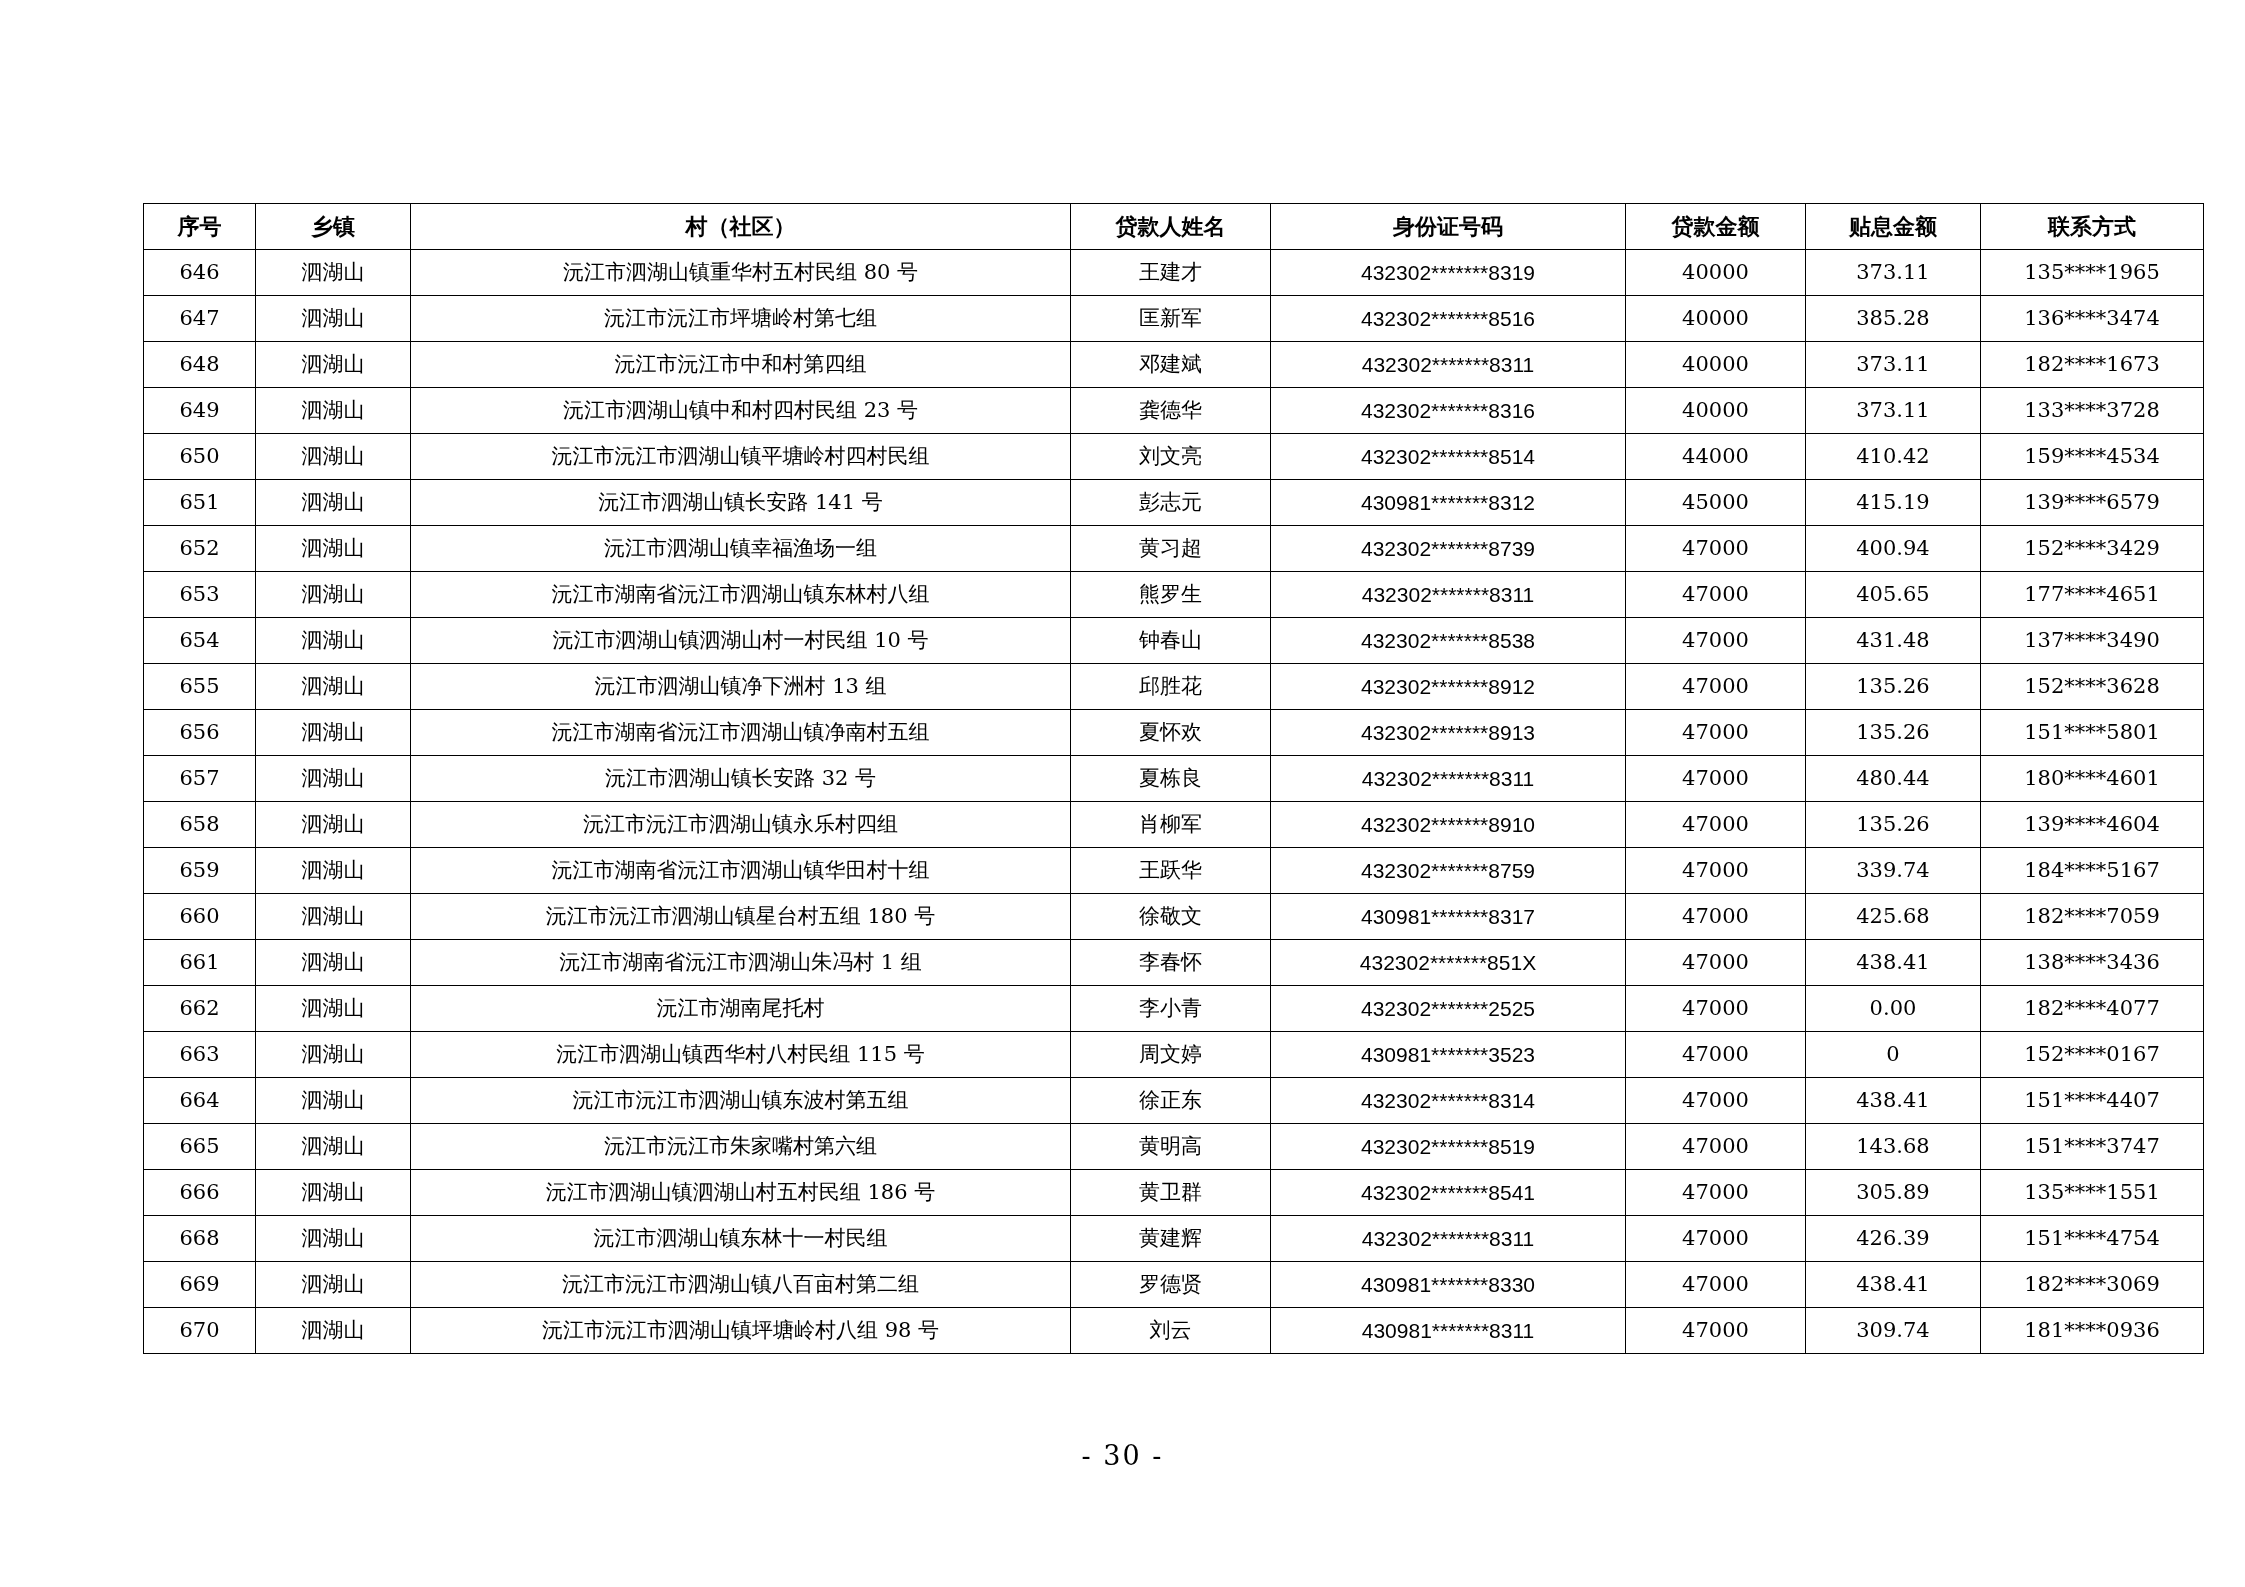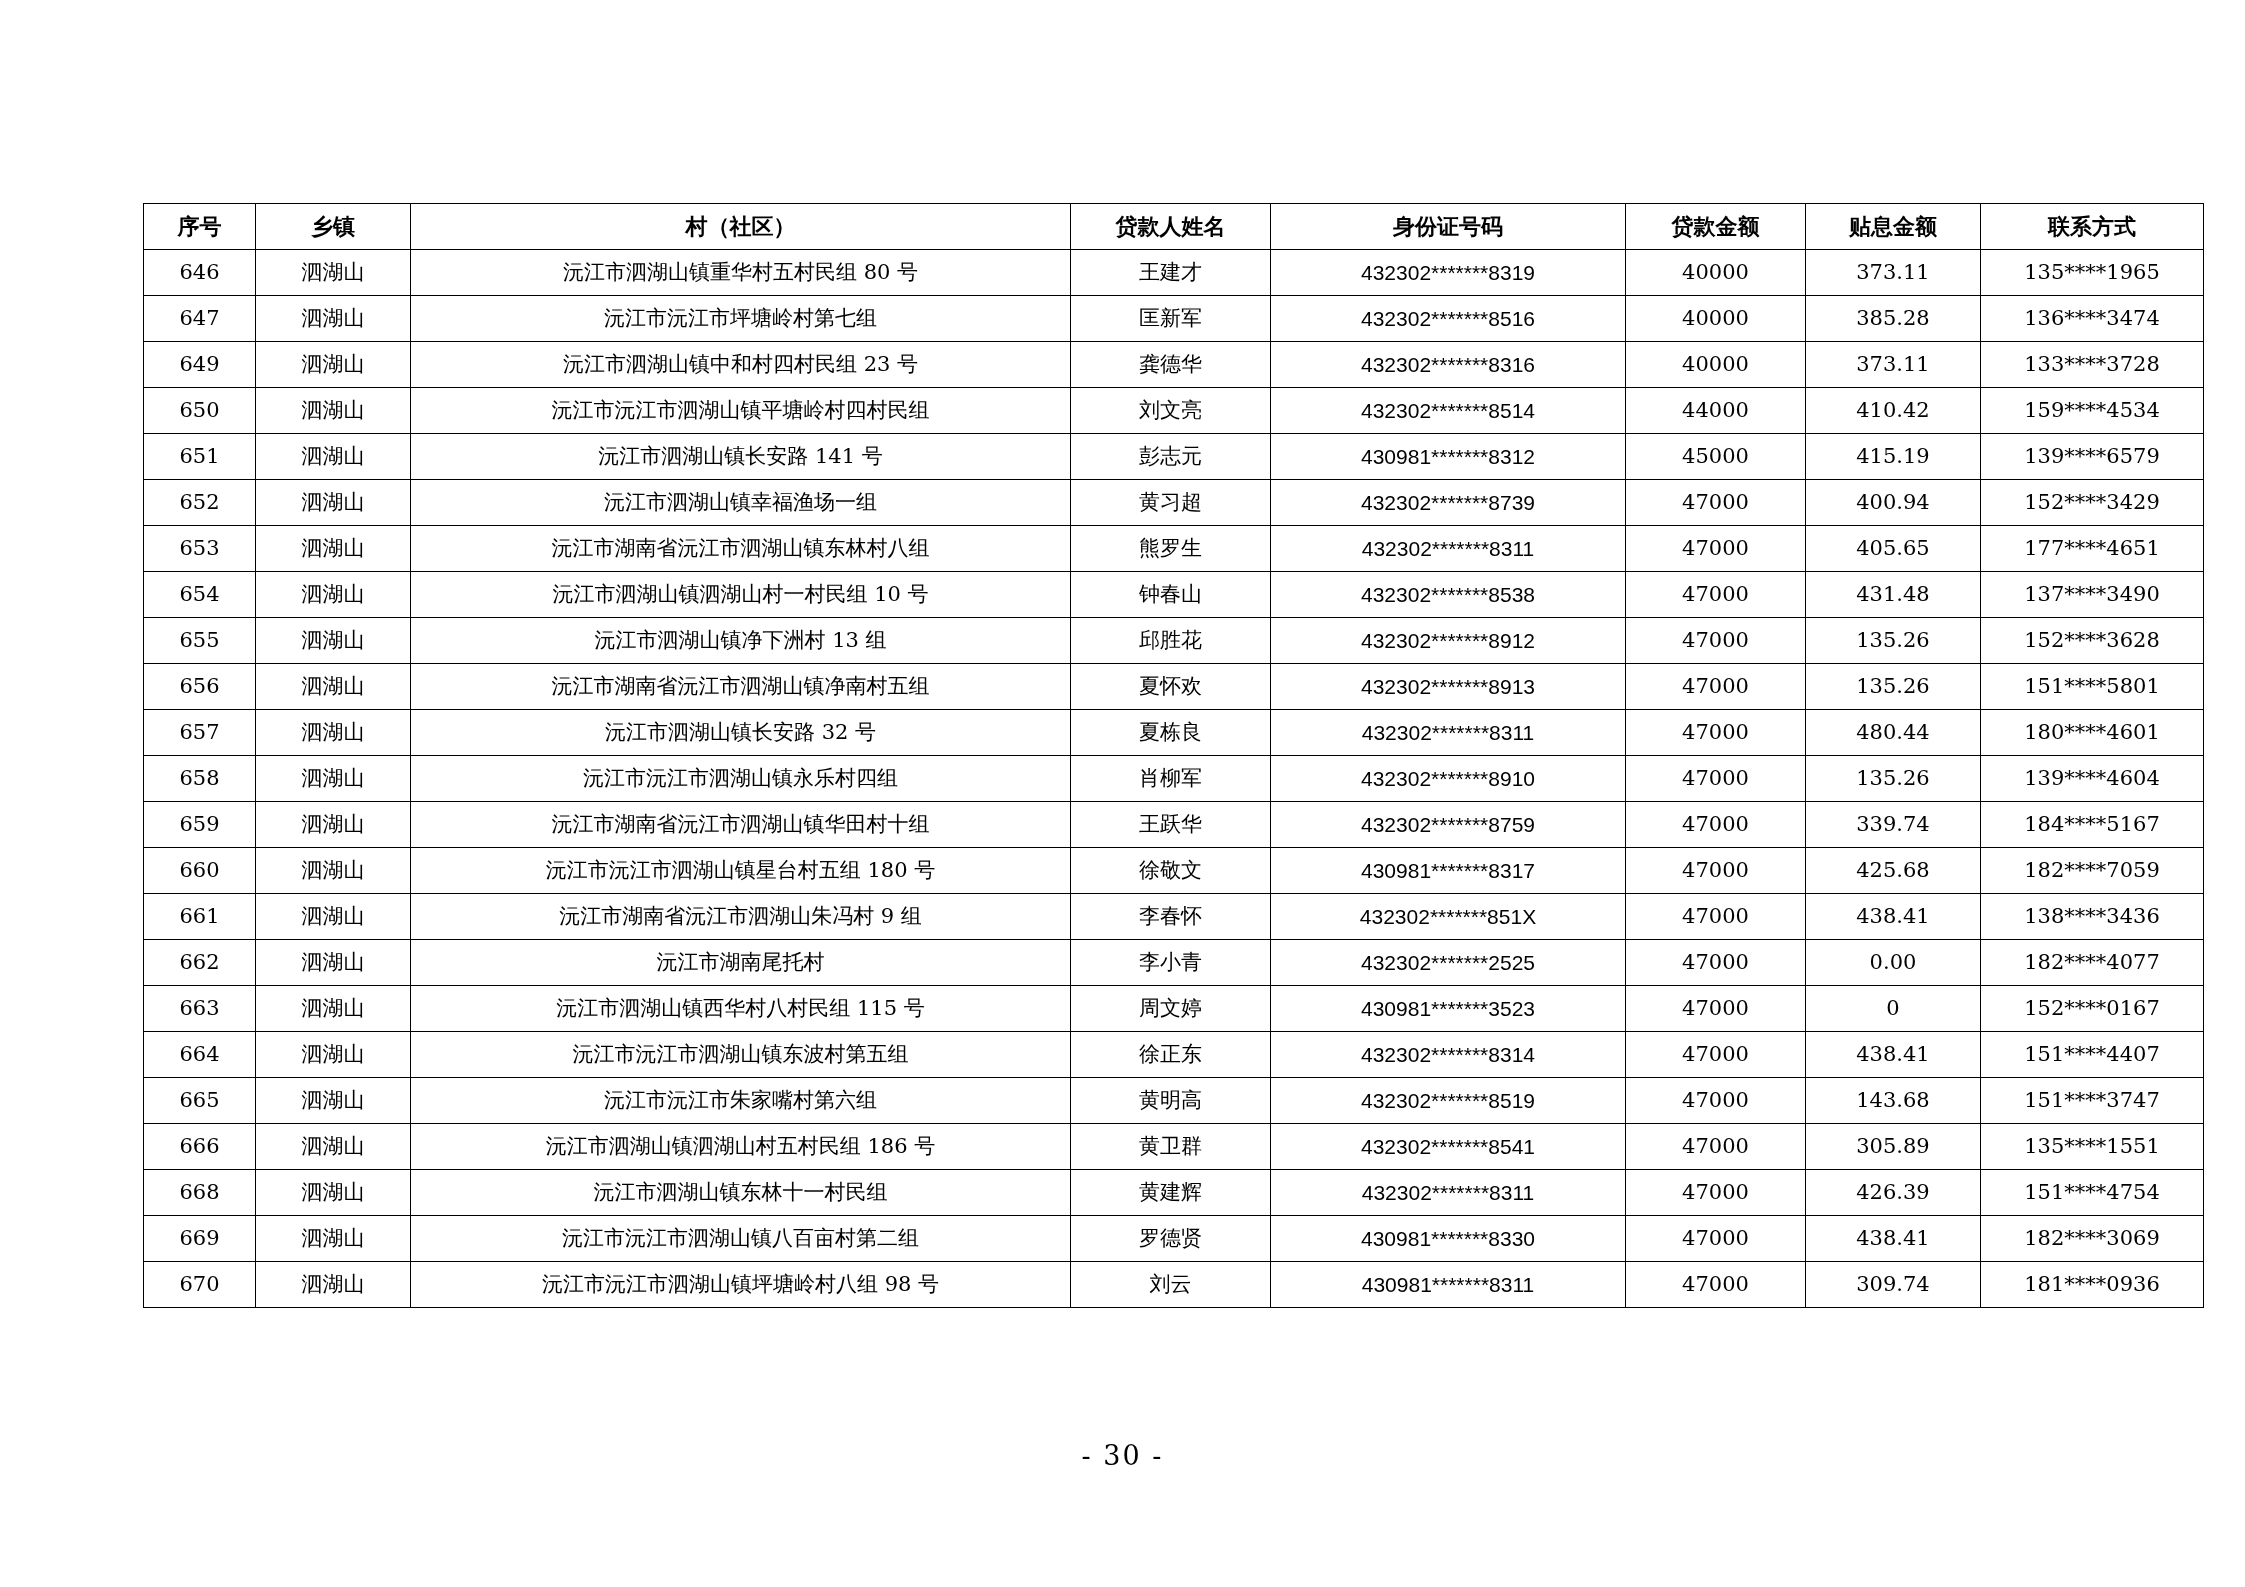--- a/index.html
+++ b/index.html
@@ -117,20 +117,30 @@
           <td class="num">647</td>
           <td>泗湖山</td>
           <td class="village">沅江市沅江市坪塘岭村第七组</td>
           <td>匡新军</td>
           <td class="idnum">432302*******8516</td>
           <td class="num">40000</td>
           <td class="num">385.28</td>
           <td class="num">136****3474</td>
         </tr>
         <tr>
+          <td class="num">648</td>
+          <td>泗湖山</td>
+          <td class="village">沅江市沅江市中和村第四组</td>
+          <td>邓建斌</td>
+          <td class="idnum">432302*******8311</td>
+          <td class="num">40000</td>
+          <td class="num">373.11</td>
+          <td class="num">182****1673</td>
+        </tr>
+        <tr>
           <td class="num">649</td>
           <td>泗湖山</td>
           <td class="village">沅江市泗湖山镇中和村四村民组 23 号</td>
           <td>龚德华</td>
           <td class="idnum">432302*******8316</td>
           <td class="num">40000</td>
           <td class="num">373.11</td>
           <td class="num">133****3728</td>
         </tr>
         <tr>
@@ -239,21 +249,21 @@
           <td class="village">沅江市沅江市泗湖山镇星台村五组 180 号</td>
           <td>徐敬文</td>
           <td class="idnum">430981*******8317</td>
           <td class="num">47000</td>
           <td class="num">425.68</td>
           <td class="num">182****7059</td>
         </tr>
         <tr>
           <td class="num">661</td>
           <td>泗湖山</td>
-          <td class="village">沅江市湖南省沅江市泗湖山朱冯村 9 组</td>
+          <td class="village">沅江市湖南省沅江市泗湖山朱冯村 1 组</td>
           <td>李春怀</td>
           <td class="idnum">432302*******851X</td>
           <td class="num">47000</td>
           <td class="num">438.41</td>
           <td class="num">138****3436</td>
         </tr>
         <tr>
           <td class="num">662</td>
           <td>泗湖山</td>
           <td class="village">沅江市湖南尾托村</td>

